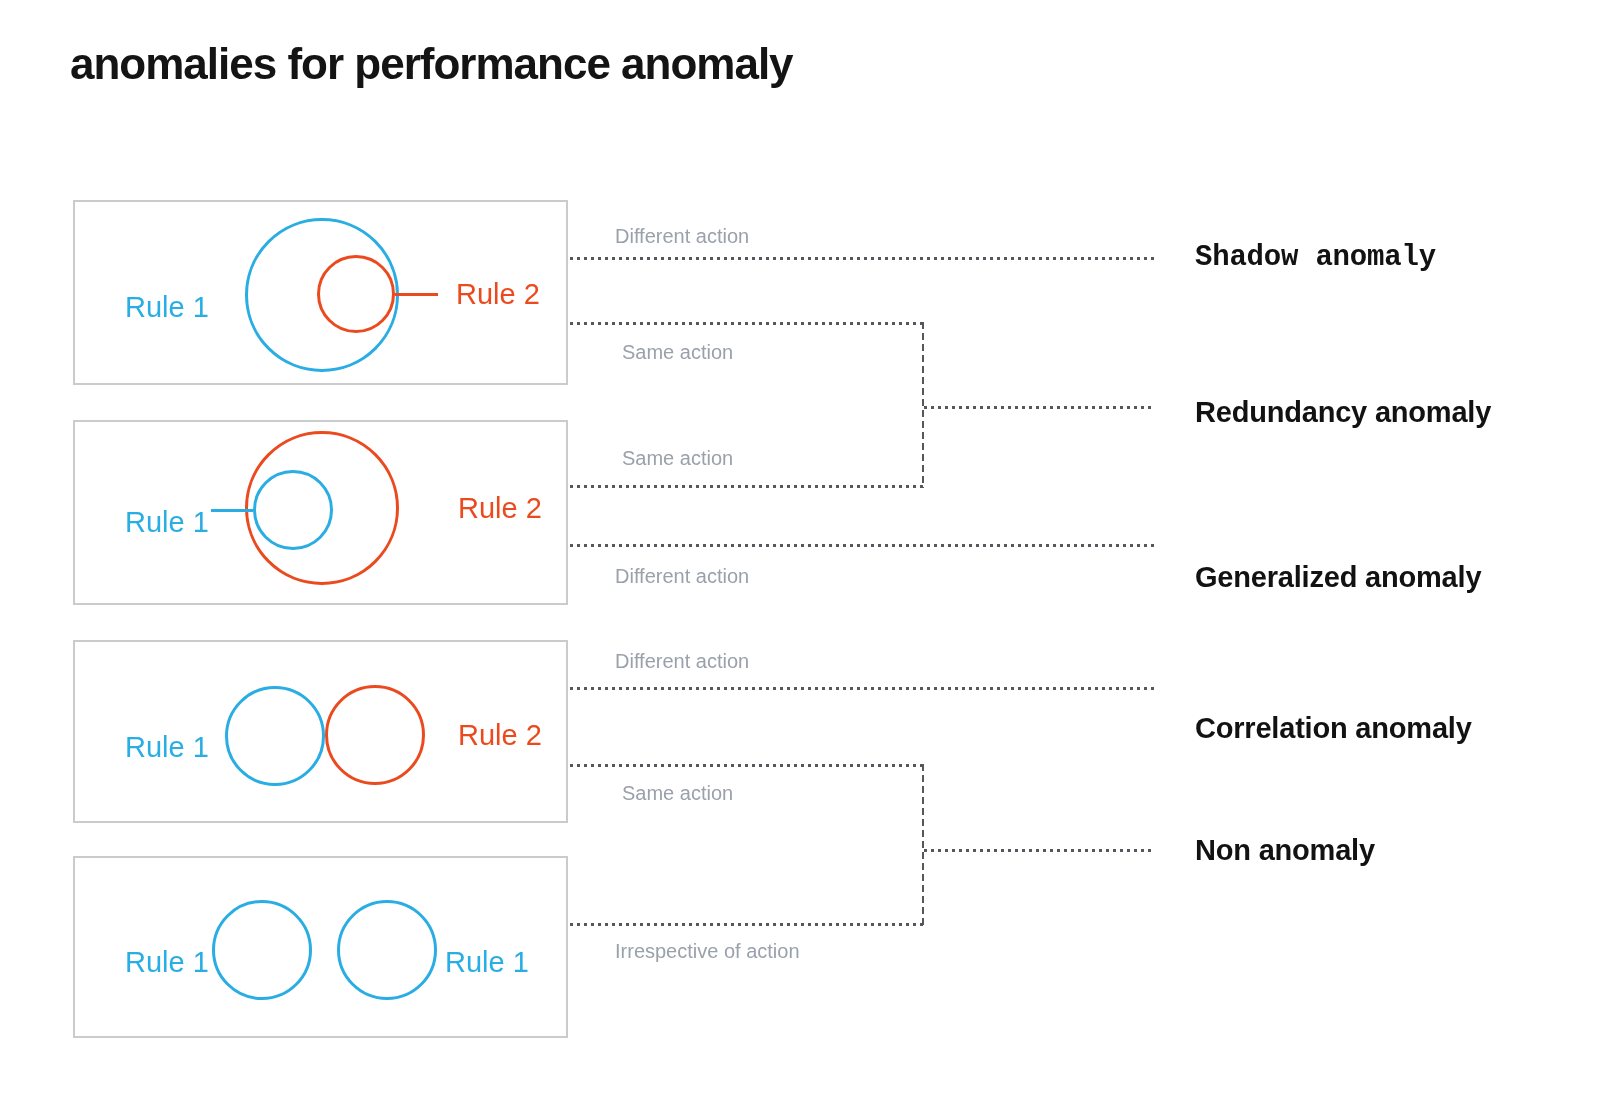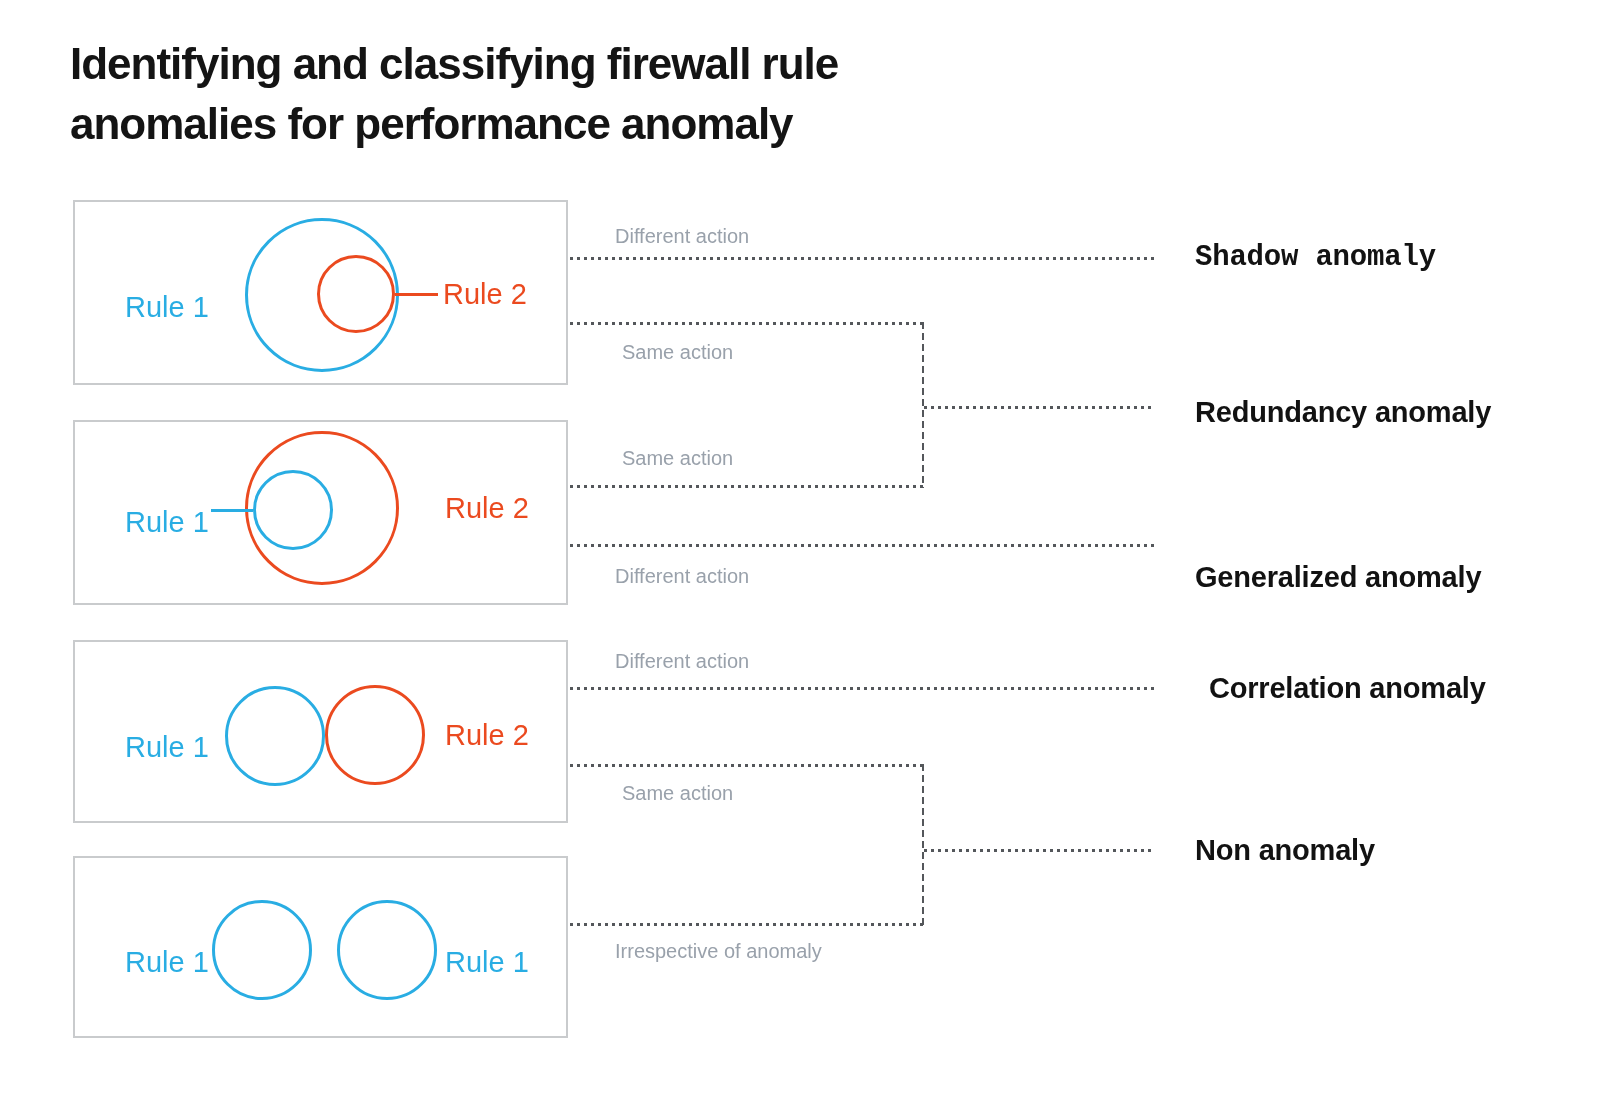--- a/index.html
+++ b/index.html
@@ -39,21 +39,21 @@
   .c1 { border: 3px solid var(--rule1); }
   .c2 { border: 3px solid var(--rule2); }
   .rule-label {
     position: absolute;
     font-size: 29px;
     font-weight: 500;
     white-space: nowrap;
     transform: translateY(-50%);
   }
   .r1 { color: var(--rule1); margin-top: 12px; }
-  .r2 { color: var(--rule2); }
+  .r2 { color: var(--rule2); margin-left: 13px; }
   .connector { position: absolute; height: 3px; }
   .conn1 { background: var(--rule1); }
   .conn2 { background: var(--rule2); }
   .hline {
     position: absolute;
     height: 3px;
     background-image: repeating-linear-gradient(to right, var(--line) 0 3px, transparent 3px 7px);
   }
   .vline {
     position: absolute;
@@ -77,21 +77,20 @@
     white-space: nowrap;
     transform: translateY(-50%);
   }
 </style>
 </head>
 <body>
 
 <div class="canvas">
 
   <div class="title">
-    <div>Identifying and classifying firewall rule</div>
     <div>anomalies for performance anomaly</div>
   </div>
 
   <div class="vbox" style="top:200px;">
     <div class="circle c1" style="left:170px; top:16px; width:154px; height:154px;"></div>
     <div class="circle c2" style="left:242px; top:53px; width:78px; height:78px;"></div>
     <div class="connector conn2" style="left:320px; top:91px; width:43px;"></div>
     <div class="rule-label r1" style="left:50px; top:93px;">Rule 1</div>
     <div class="rule-label r2" style="left:368px; top:92px;">Rule 2</div>
   </div>
@@ -132,21 +131,21 @@
   <div class="hline" style="left:570px; top:923px; width:355px;"></div>
   <div class="vline" style="left:922px; top:764px; height:161px;"></div>
   <div class="hline" style="left:924px; top:849px; width:231px;"></div>
 
   <div class="action" style="left:615px; top:236px;">Different action</div>
   <div class="action" style="left:622px; top:352px;">Same action</div>
   <div class="action" style="left:622px; top:458px;">Same action</div>
   <div class="action" style="left:615px; top:576px;">Different action</div>
   <div class="action" style="left:615px; top:661px;">Different action</div>
   <div class="action" style="left:622px; top:793px;">Same action</div>
-  <div class="action" style="left:615px; top:951px;">Irrespective of anomaly</div>
+  <div class="action" style="left:615px; top:951px;">Irrespective of action</div>
 
   <div class="anomaly" style="top:257px;font-family:Liberation Mono, monospace;">Shadow anomaly</div>
   <div class="anomaly" style="top:412px;">Redundancy anomaly</div>
   <div class="anomaly" style="top:577px;">Generalized anomaly</div>
-  <div class="anomaly" style="top:688px;margin-left:14px;">Correlation anomaly</div>
+  <div class="anomaly" style="top:728px;">Correlation anomaly</div>
   <div class="anomaly" style="top:850px;">Non anomaly</div>
 
 </div>
 
 </body></html>

